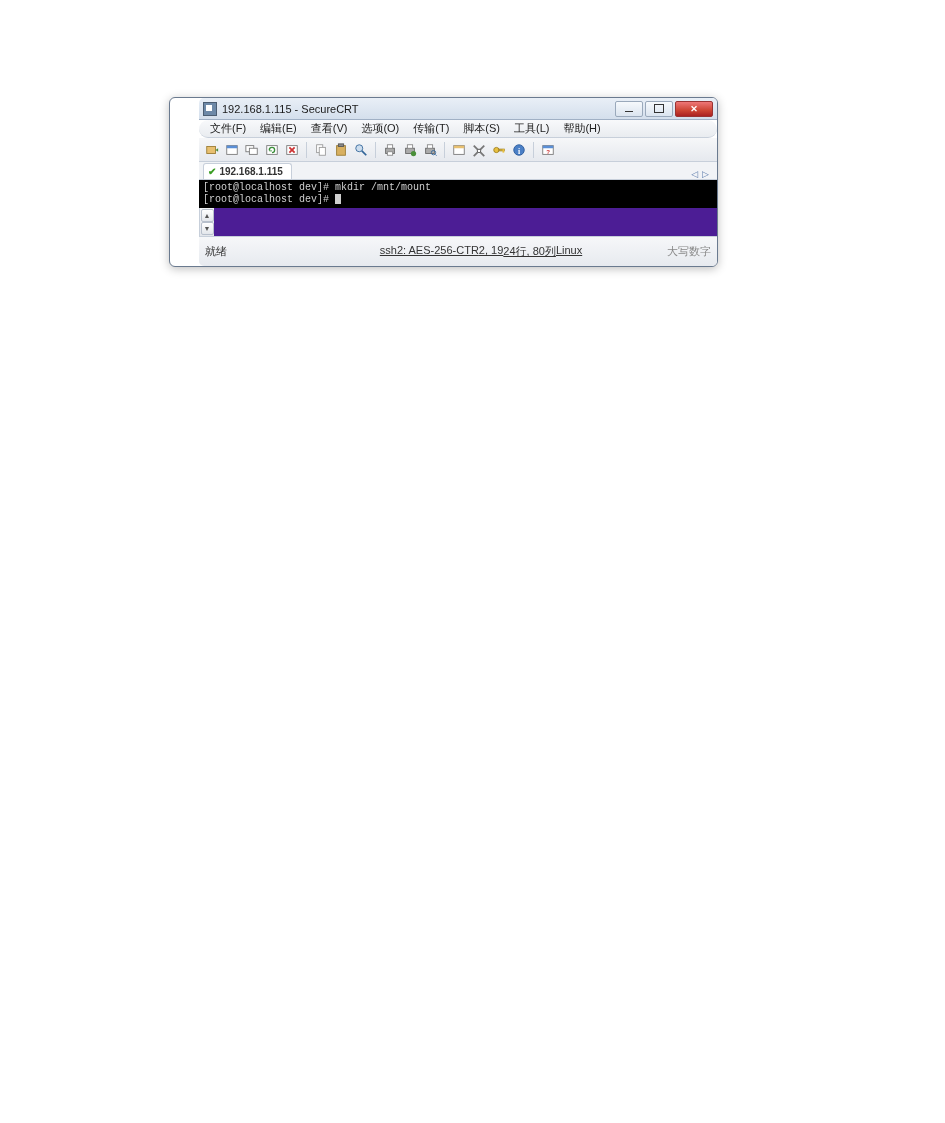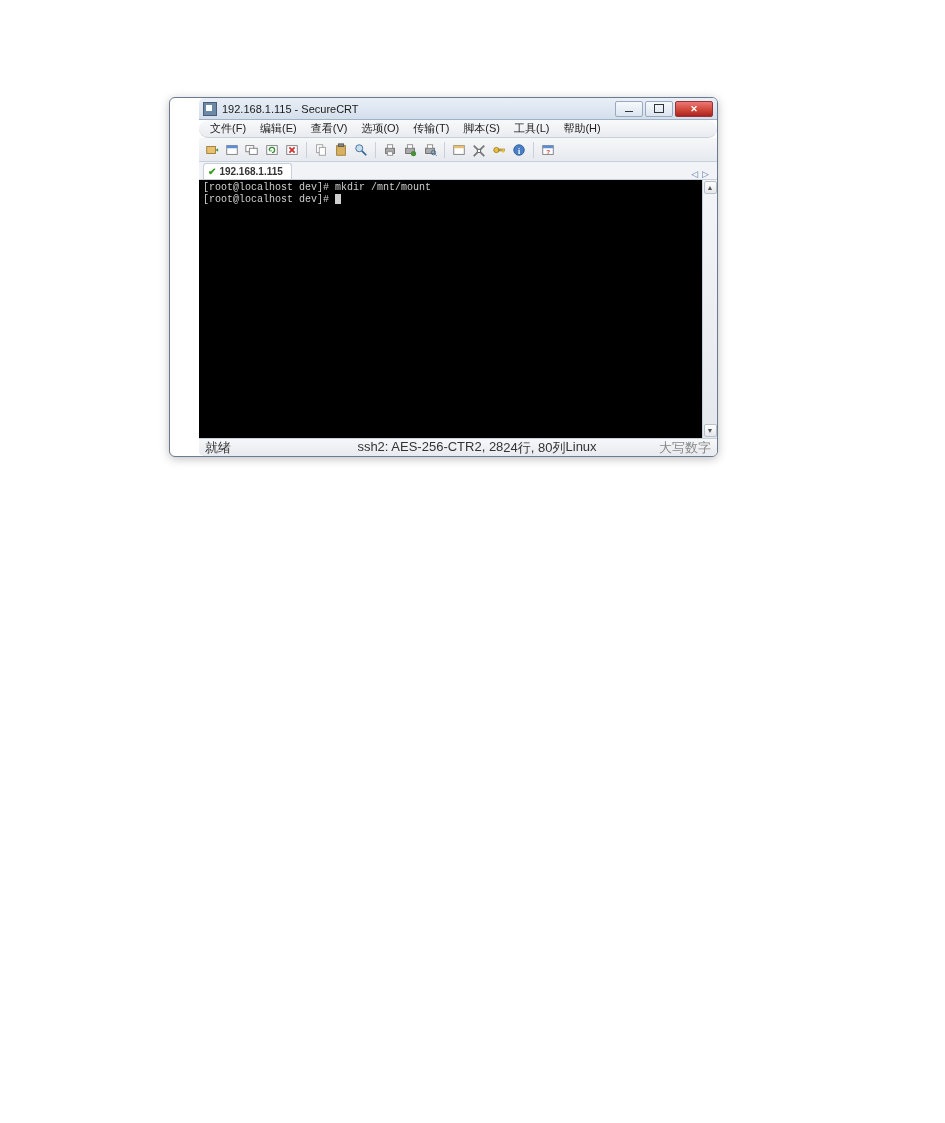--- a/index.html
+++ b/index.html
@@ -127,21 +127,21 @@
     display:flex; align-items:center;
     gap:3px;
     font-weight: bold;
     color:#333;
   }
   .tab .check{color:#3a9d23;font-size:10px;}
   .tab-nav{display:flex;gap:4px;font-size:9px;color:#5a7aaa;padding-right:4px;}
   .tab-nav span{cursor:default;}
 
   
-  .terminal-wrap{display:flex;background:#4c1d95;}
+  .terminal-wrap{display:flex;background:#4c1d95;flex-direction:column;}
   .terminal {
     background: #000;
     color: #cfcfcf;
     font-family: "Consolas", "Courier New", monospace;
     font-size: 10px;
     line-height: 12px;
     height: 258px;
     padding: 2px 4px;
     white-space: pre;
     flex:1;
@@ -159,32 +159,32 @@
   }
   .vscroll .arrow{
     width:13px;height:13px;background:linear-gradient(#fff,#e3e6eb);
     border:1px solid #b8c0cc;border-radius:2px;
     display:flex;align-items:center;justify-content:center;font-size:7px;color:#555;
   }
   .vscroll .track{flex:1;width:13px;}
 
   
   .statusbar {
-    height: 18px;
+    height: 30px;
     background: linear-gradient(#f6f7f9, #e7eaef);
     border-top: 1px solid #c7cfda;
     display:flex; align-items:center;
-    font-size: 13px;
+    font-size: 11px;
     color:#333;
     padding: 0 6px;
     justify-content: space-between;
     border-radius: 0 0 5px 5px;
   }
   .status-left{width:90px;}
-  .status-mid{display:flex;gap:0;}
+  .status-mid{display:flex;gap:0;text-decoration:underline;}
   .status-right{display:flex;gap:0;color:#888;}
 </style>
 </head>
 <body>
 
 <div class="window">
 
   <div class="titlebar">
     <div class="app-icon"></div>
     <div class="title-text">192.168.1.115 - SecureCRT</div>
@@ -338,21 +338,21 @@
       <div class="arrow">▲</div>
       <div class="track"></div>
       <div class="arrow">▼</div>
     </div>
   </div>
 
   <div class="statusbar">
     <div class="status-left">就绪</div>
     <div class="status-mid">
       <span>ssh2: AES-256-CTR</span>
-      <span>2, 28</span>
+      <span>2, 19</span>
       <span>24行, 80列</span>
       <span>Linux</span>
     </div>
     <div class="status-right">
       <span>大写</span>
       <span>数字</span>
     </div>
   </div>
 
 </div>

